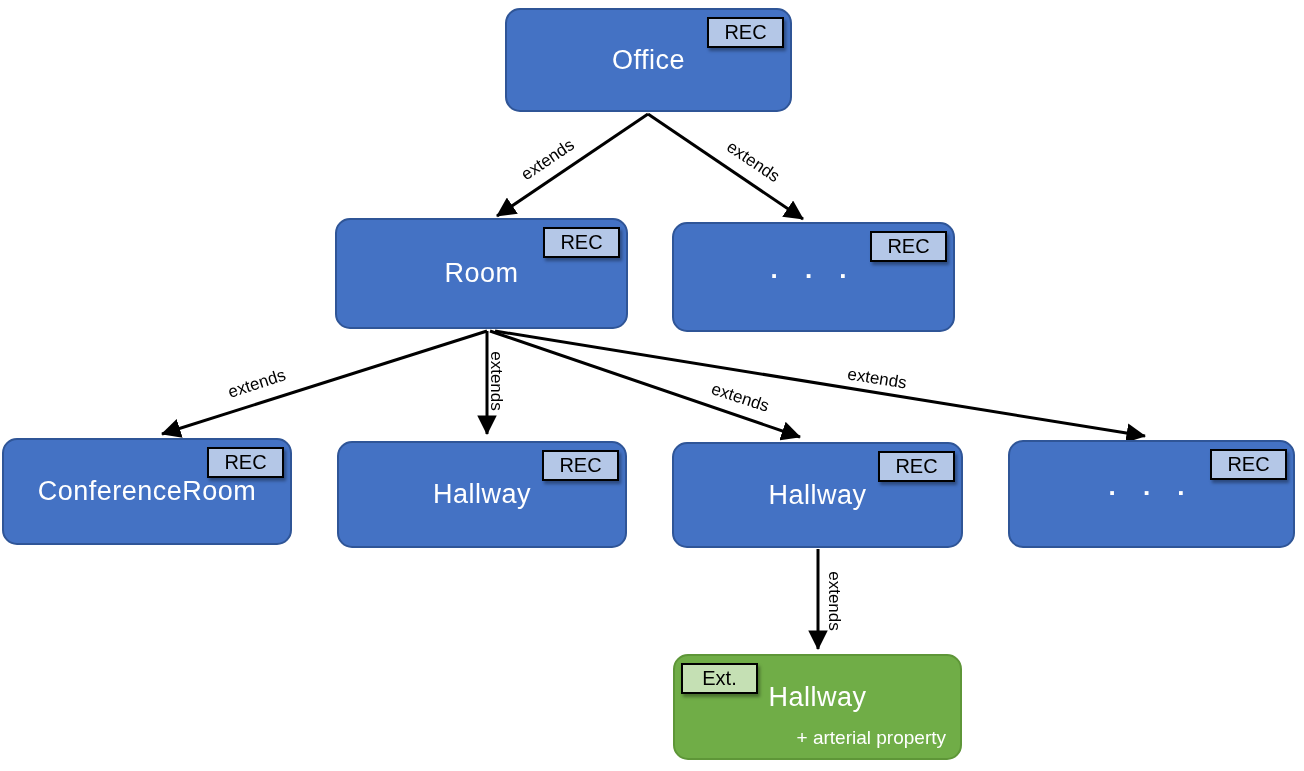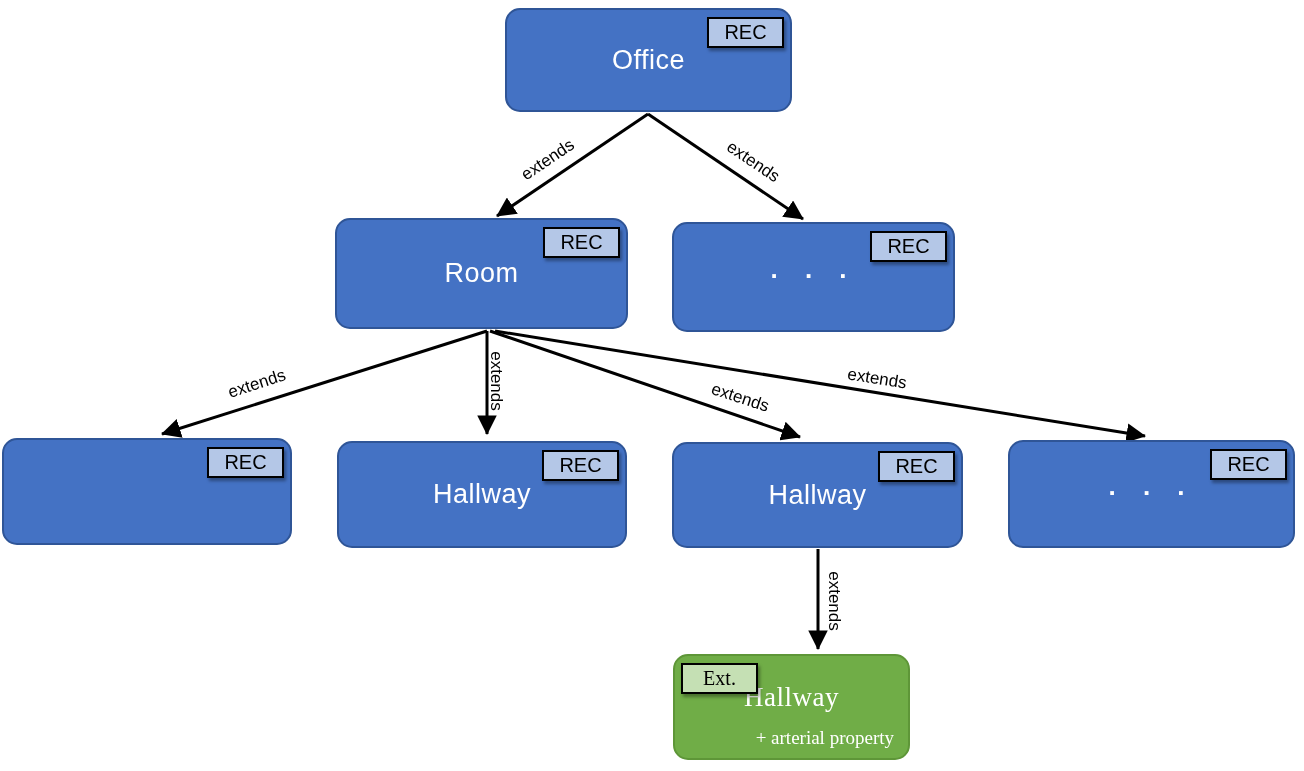--- a/index.html
+++ b/index.html
@@ -76,35 +76,36 @@
     <span class="badge rec">REC</span>
     <span class="label">Room</span>
   </div>
   <div class="node blue" style="left:672px;top:222px;width:283px;height:110px;">
     <span class="badge rec">REC</span>
     <span class="label dots">. . .</span>
   </div>
 
   <div class="node blue" style="left:2px;top:438px;width:290px;height:107px;">
     <span class="badge rec">REC</span>
+    <span class="label">ConferenceRoom</span>
   </div>
   <div class="node blue" style="left:337px;top:441px;width:290px;height:107px;">
     <span class="badge rec">REC</span>
     <span class="label">Hallway</span>
   </div>
   <div class="node blue" style="left:672px;top:442px;width:291px;height:106px;">
     <span class="badge rec">REC</span>
     <span class="label">Hallway</span>
   </div>
   <div class="node blue" style="left:1008px;top:440px;width:287px;height:108px;">
     <span class="badge rec">REC</span>
     <span class="label dots">. . .</span>
   </div>
 
-  <div class="node green" style="left:673px;top:654px;width:237px;height:106px;font-family:Liberation Serif, serif;">
+  <div class="node green" style="left:673px;top:654px;width:289px;height:106px;">
     <span class="badge ext">Ext.</span>
     <span class="label">Hallway</span>
     <span class="sublabel">+ arterial property</span>
   </div>
 
   <span class="edge-label" style="left:548px;top:160px;--rot:-34deg;">extends</span>
   <span class="edge-label" style="left:753px;top:162px;--rot:34deg;">extends</span>
   <span class="edge-label" style="left:257px;top:384px;--rot:-18deg;">extends</span>
   <span class="edge-label" style="left:496px;top:381px;--rot:90deg;">extends</span>
   <span class="edge-label" style="left:740px;top:398px;--rot:18deg;">extends</span>

